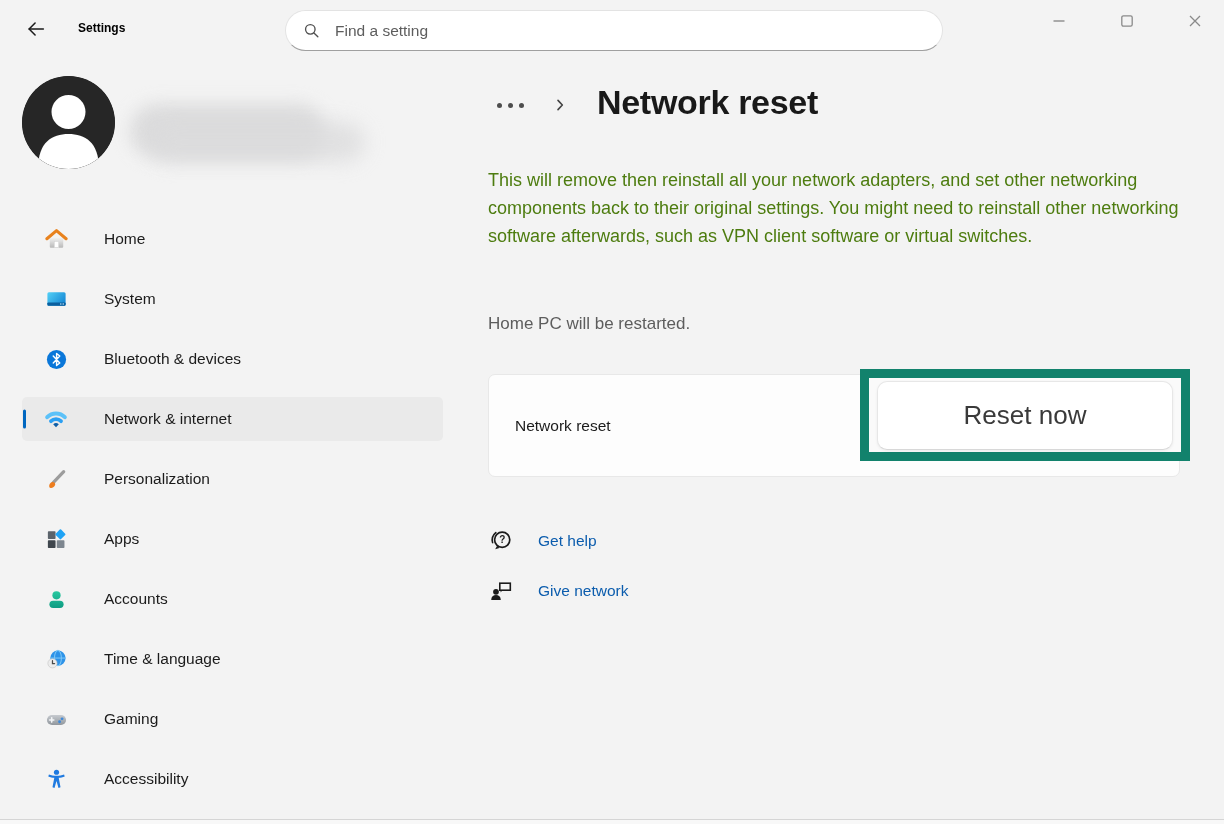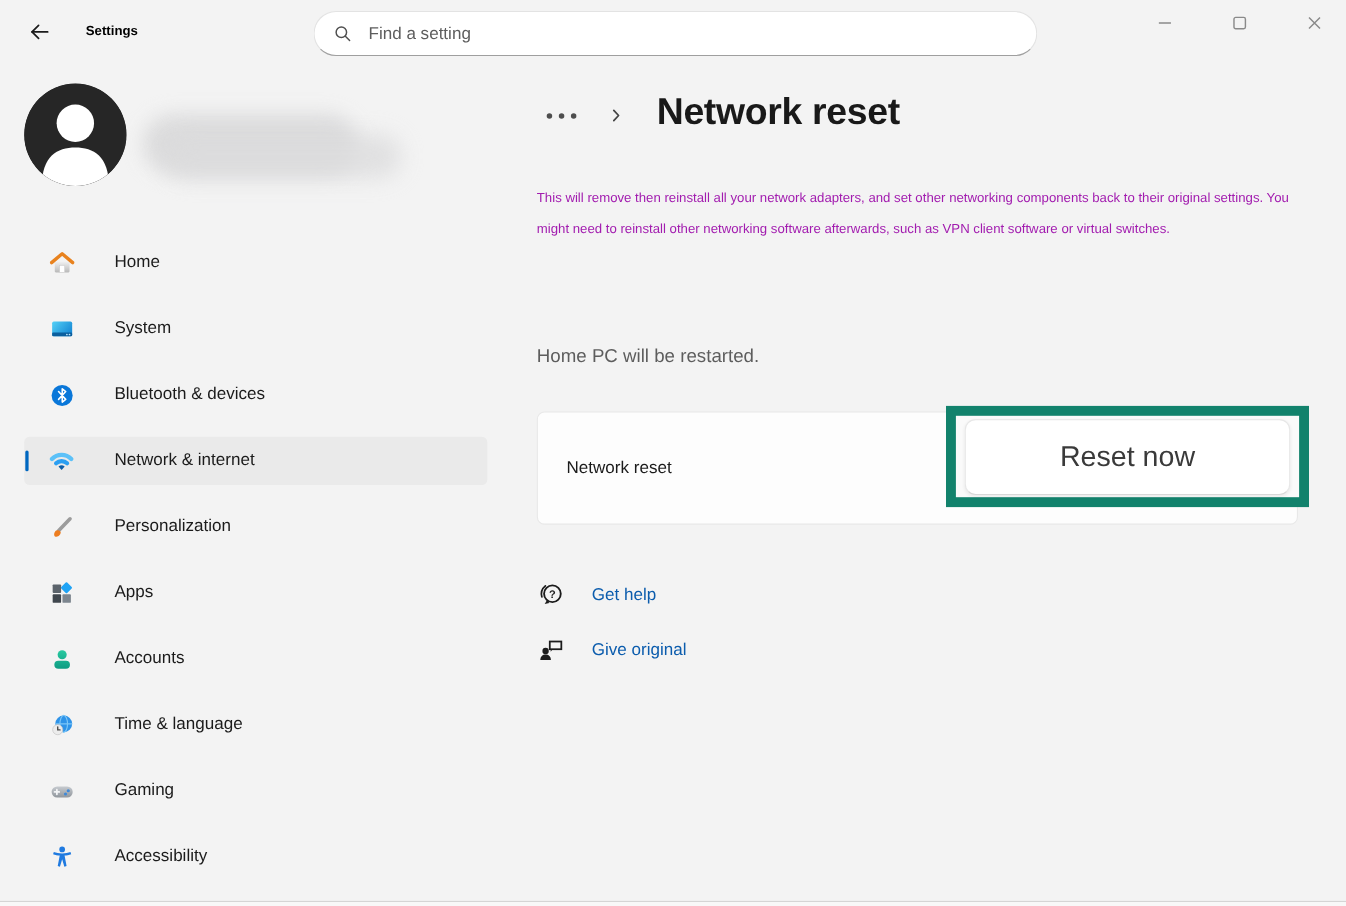--- a/index.html
+++ b/index.html
@@ -77,21 +77,21 @@
     background: transparent; border: none; cursor: pointer;
   }
   .ellipsis-btn i { width: 5px; height: 5px; border-radius: 50%; background: #4d4d4d; display: block; }
   .crumb-chevron { margin-left: 26px; display: flex; align-items: center; }
   .page-title {
     position: absolute; left: 597px; top: 83px;
     font-size: 34px; font-weight: 700; letter-spacing: -0.3px; color: #191919;
   }
   .description {
     position: absolute; left: 488px; top: 166px; width: 700px;
-    font-size: 12px; line-height: 28px; color: #a21caf;
+    font-size: 18px; line-height: 28px; color: #4d7c0f;
   }
   .restart-note {
     position: absolute; left: 488px; top: 314px;
     font-size: 17px; color: #5d5d5d;
   }
 
   .setting-card {
     position: absolute; left: 488px; top: 374px; width: 692px; height: 103px;
     background: #fdfdfd; border: 1px solid #e8e8e8; border-radius: 7px;
     display: flex; align-items: center; padding-left: 26px;
@@ -353,19 +353,19 @@
 
   <div class="help-row" id="feedback-row">
     <span class="row-icon">
       <svg width="26" height="26" viewBox="0 0 26 26">
         <circle cx="8" cy="13.8" r="2.9" fill="#1b1b1b"></circle>
         <path d="M3.2 22 C3.2 18.7 5.3 17 8 17 C10.7 17 12.8 18.7 12.8 22 Z" fill="#1b1b1b"></path>
         <rect x="11.8" y="5.2" width="10.5" height="7" fill="none" stroke="#1b1b1b" stroke-width="1.6"></rect>
         <path d="M14.4 12.2 L12.6 14.6 L12.6 12.2 Z" fill="#1b1b1b"></path>
       </svg>
     </span>
-    <a class="help-link">Give original</a>
+    <a class="help-link">Give network</a>
   </div>
 
   <div class="bottom-edge"></div>
   <div class="bottom-under"></div>
 
 </div>
 
 </body></html>

